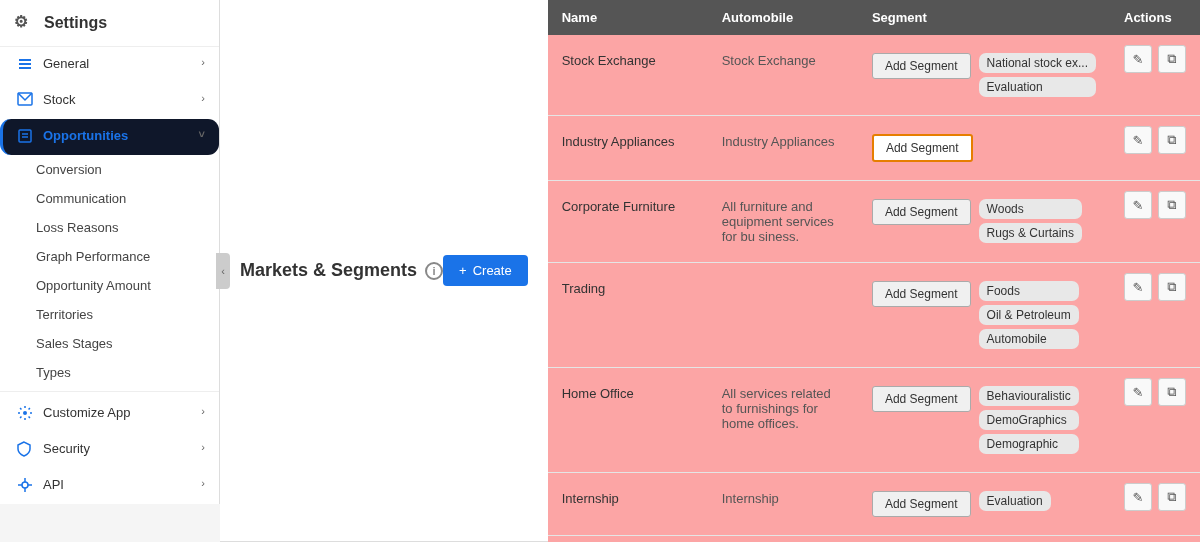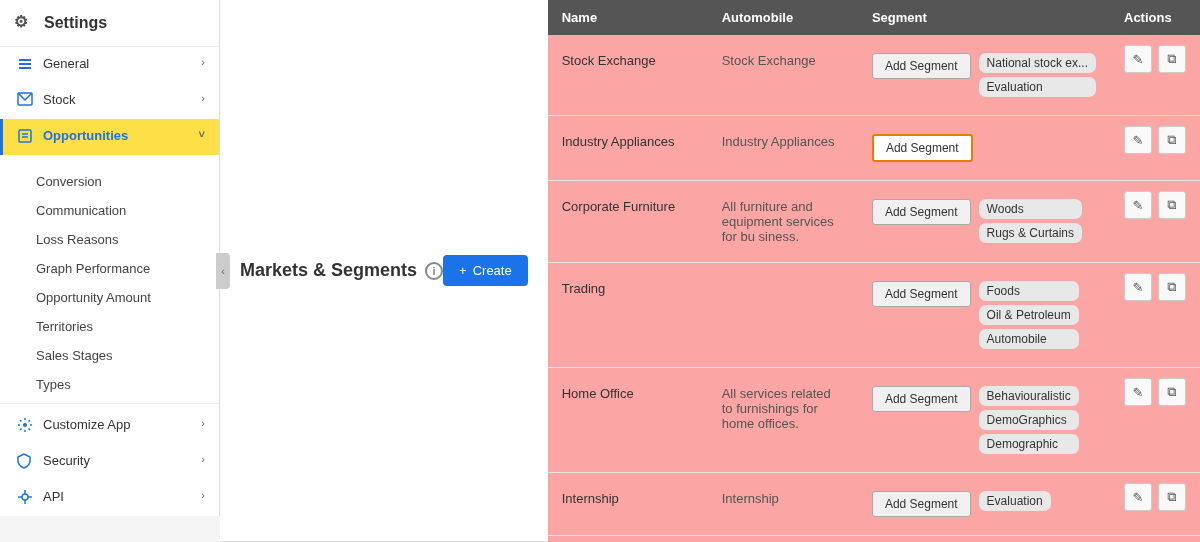--- a/index.html
+++ b/index.html
@@ -35,37 +35,37 @@
       padding: 9px 14px;
       cursor: pointer;
       color: #333;
       font-size: 13px;
       border-left: 3px solid transparent;
     }
     .sidebar-item.active-parent {
       color: #1a73e8;
       font-weight: 600;
       border-left: 3px solid #1a73e8;
-      background: #fde047;
+      background: #0f172a;
+      border-radius: 11px;
     }
     .sidebar-item .item-icon {
       width: 18px;
       height: 18px;
       margin-right: 8px;
       color: #1a73e8;
       flex-shrink: 0;
     }
     .sidebar-item .chevron {
       margin-left: auto;
       font-size: 11px;
       color: #666;
     }
     .sidebar-sub {
       padding-left: 36px;
-      margin-top: 12px;
     }
     .sidebar-sub-item {
       padding: 7px 14px 7px 0;
       cursor: pointer;
       color: #444;
       font-size: 13px;
     }
     .sidebar-sub-item.active {
       color: #e67e00;
       font-weight: bold;

